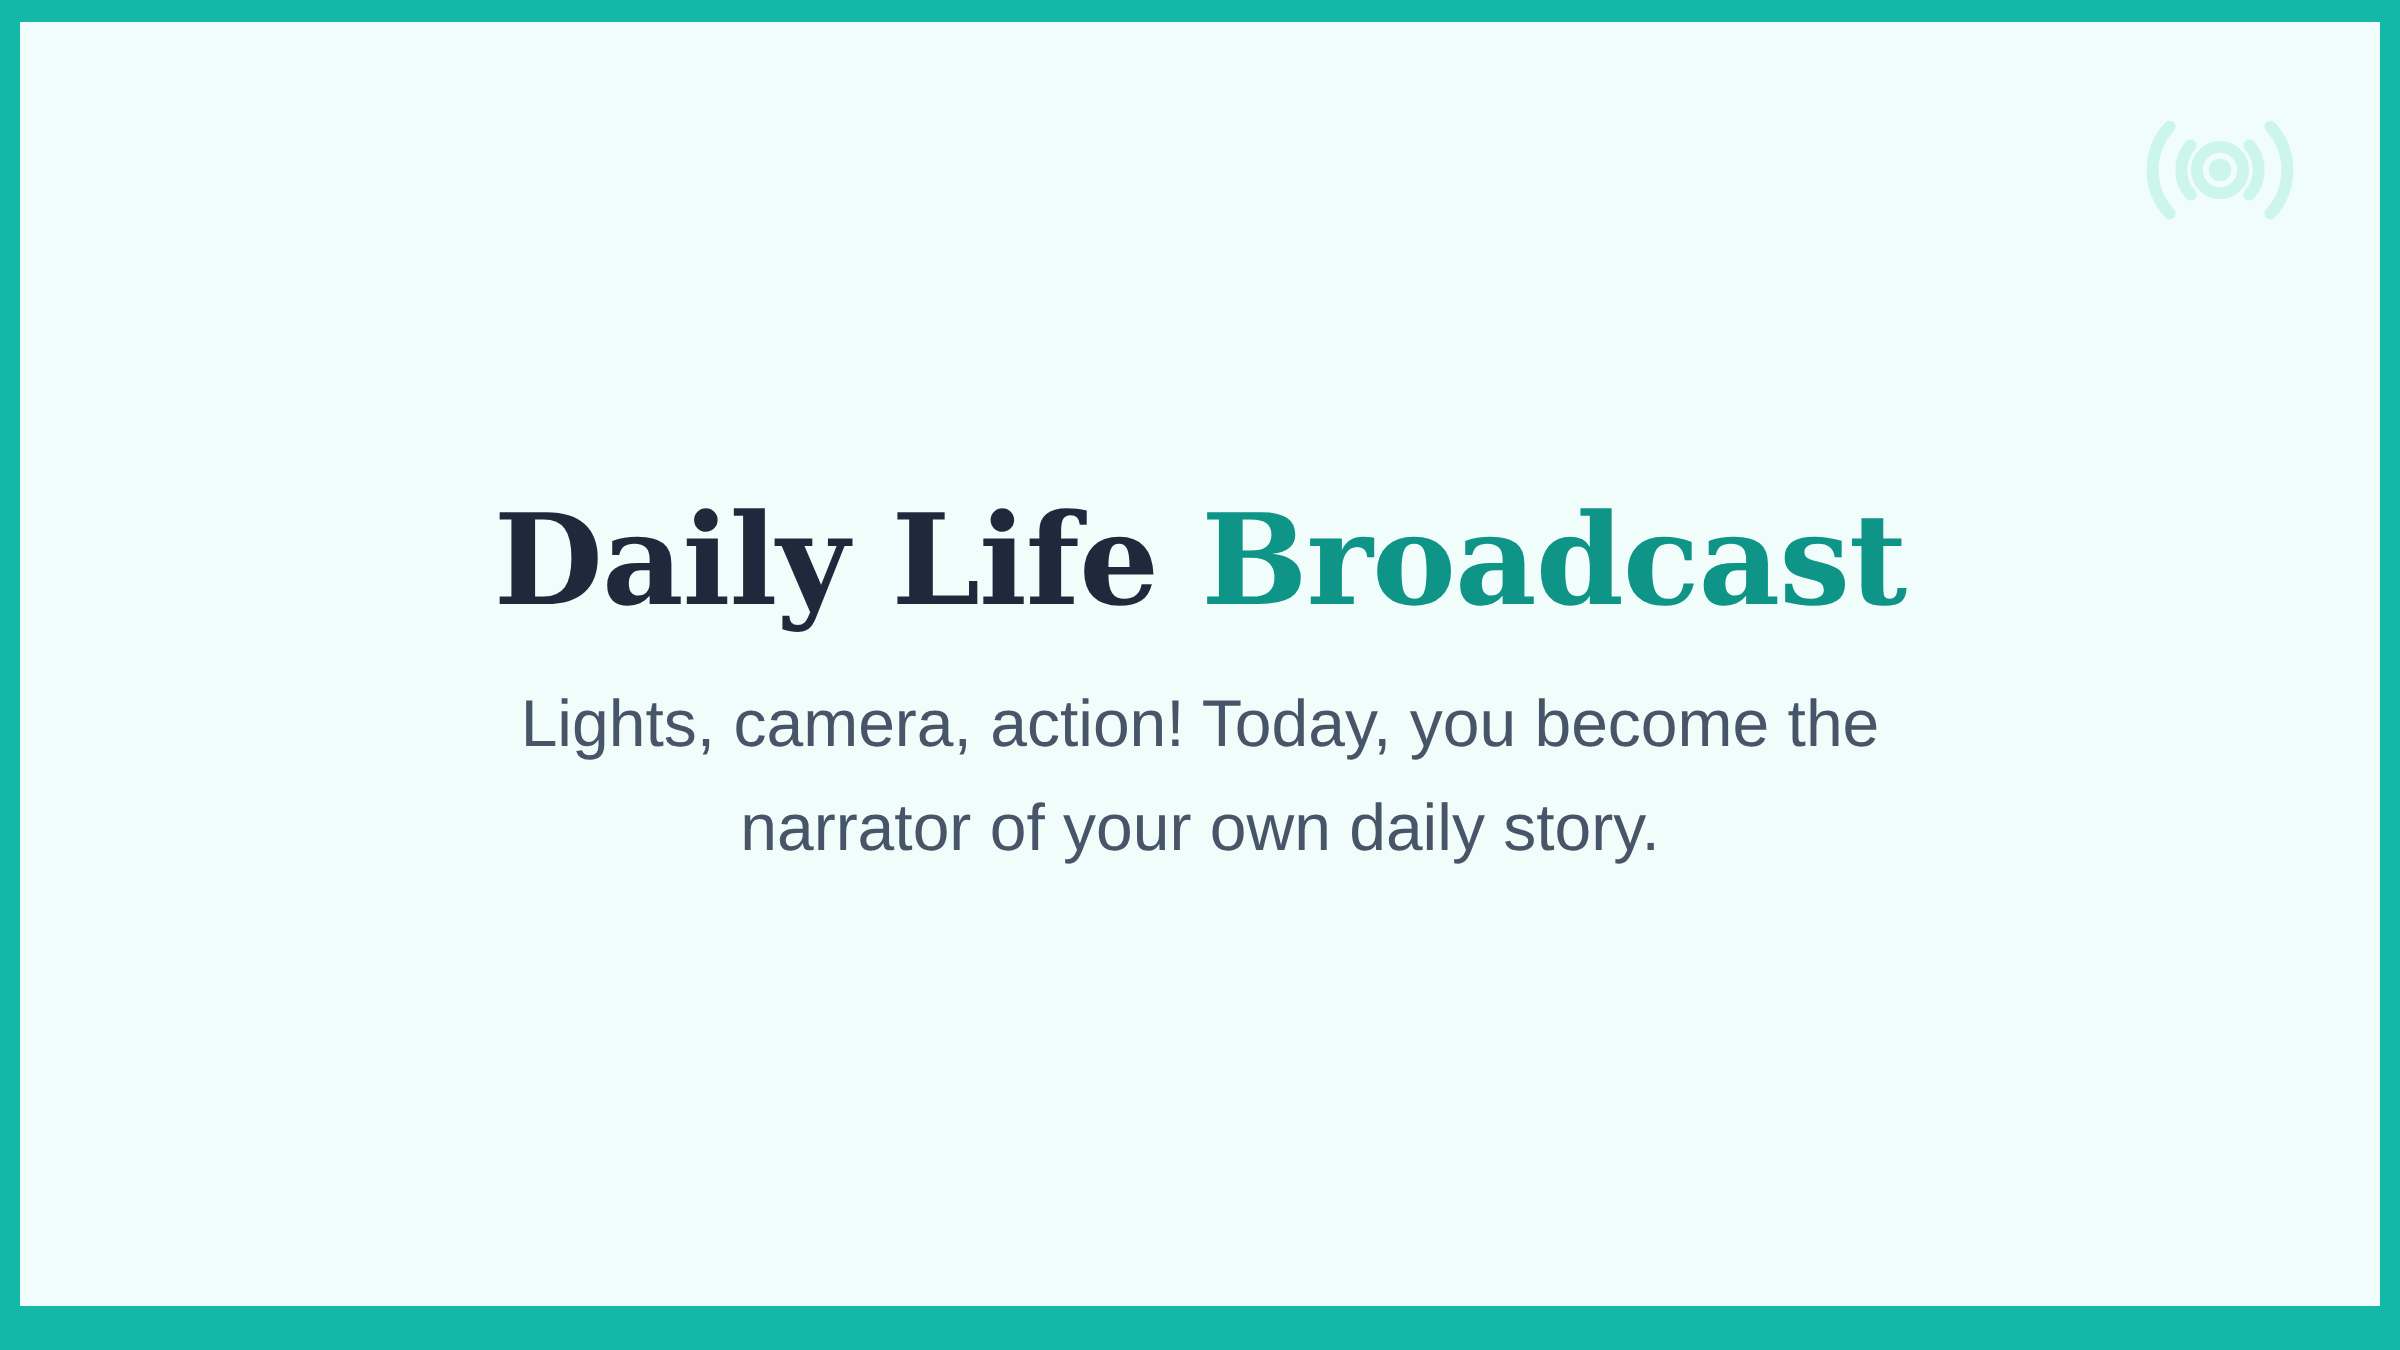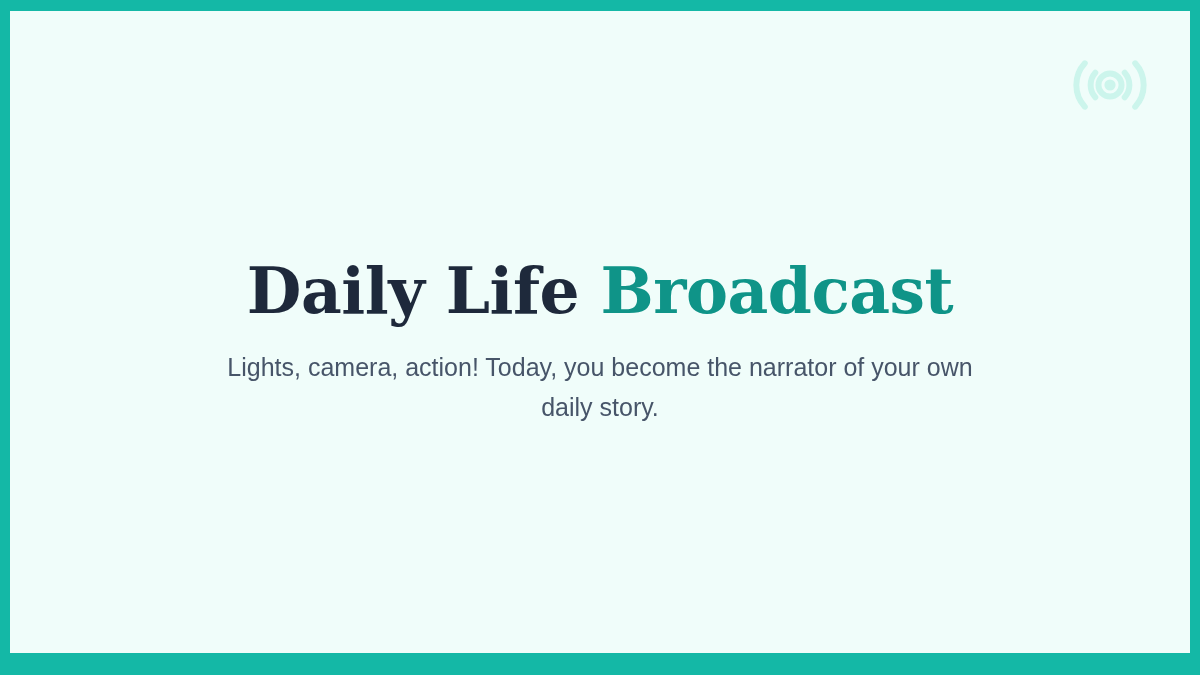--- a/index.html
+++ b/index.html
@@ -55,40 +55,40 @@
     position: absolute;
     left: 0;
     right: 0;
     top: 236px;
     text-align: center;
     padding: 0 90px;
     box-sizing: border-box;
   }
 
   #slide-title {
-    margin: 12px;
+    margin: 1px;
     font-family: "DejaVu Serif", "Liberation Serif", serif;
     font-weight: bold;
     font-size: 63px;
     line-height: 1.04;
     letter-spacing: -0.5px;
     color: #1e293b;
     white-space: nowrap;
   }
 
   #slide-title .title-accent {
     color: #0f9488;
   }
 
   #slide-subtitle {
     margin: 22px auto 15px auto;
     max-width: 770px;
     font-family: "Liberation Sans", "DejaVu Sans", sans-serif;
     font-weight: normal;
-    font-size: 25px;
+    font-size: 33px;
     line-height: 1.6;
     color: #475569;
   }
 </style>
 </head>
 <body>
 
 <div id="slide-frame">
 
   <div id="slide-canvas">

